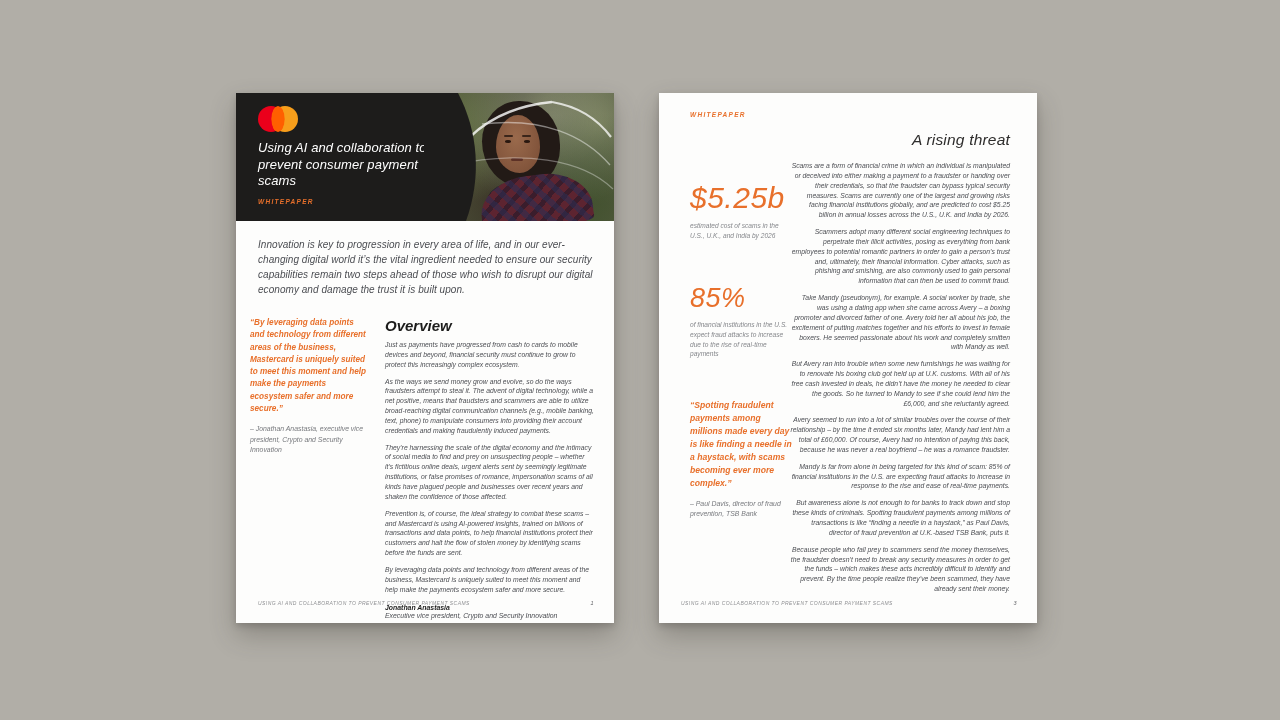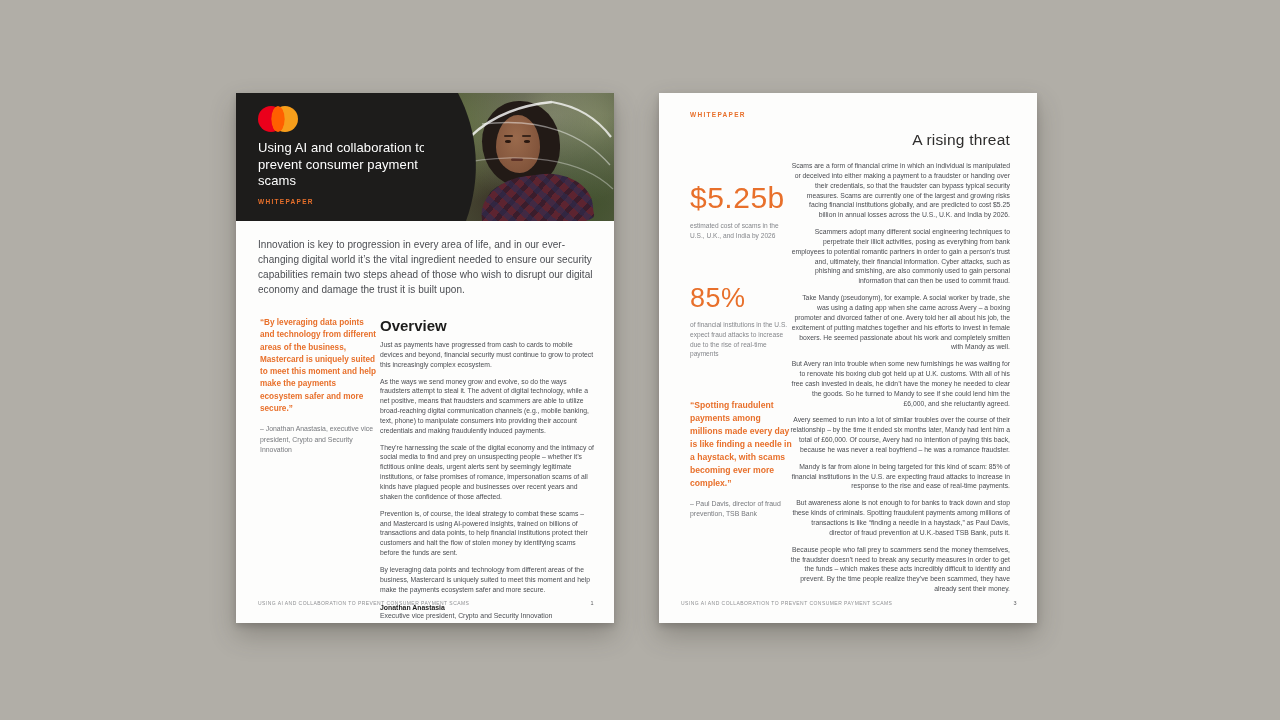--- a/index.html
+++ b/index.html
@@ -1,19 +1,19 @@
 <!DOCTYPE html>
 <html><head>
 <meta charset="utf-8">
 <style>
   * { margin:0; padding:0; box-sizing:border-box; }
   html,body { width:1280px; height:720px; overflow:hidden; }
   body { font-family:"Liberation Sans", sans-serif; background:#b1aea7; position:relative; }
 
-  .canvas { position:absolute; inset:0; background:#b1aea7; }
+  .canvas { position:absolute; inset:0; background:#b1aea7;font-style:italic; }
 
   .sheet {
     position:absolute; top:93px; width:378px; height:530px; background:#fdfdfc;
     box-shadow:0 12px 24px rgba(55,52,48,.30), 0 3px 6px rgba(55,52,48,.22);
   }
   .sheet.left  { left:236px; }
   .sheet.right { left:659px; }
 
   
   .cover { position:relative; width:100%; height:128px; background:#1d1c1b; overflow:hidden; }
@@ -56,21 +56,21 @@
     background:
       repeating-linear-gradient(48deg, rgba(42,46,84,.55) 0 6px, rgba(0,0,0,0) 6px 13px),
       repeating-linear-gradient(-42deg, rgba(24,22,40,.5) 0 5px, rgba(0,0,0,0) 5px 12px),
       #5d2430; }
   .umbrella { position:absolute; inset:0; }
   .cover-curve { position:absolute; left:0; top:0; height:128px; width:70px; }
 
   
   .intro { margin:16px 20px 0 22px; width:338px; font-size:10px; line-height:1.5;
     color:#4b4d52; letter-spacing:.05px; }
-  .columns { display:flex; margin:20px 20px 0 24px; }
+  .columns { display:flex; margin:20px 20px 0 14px; gap:15px; }
   .col-narrow { width:120px; flex:none; }
   .col-wide { flex:1; }
   .pullquote { color:#e8702b; font-size:8.2px; line-height:1.5; font-weight:600; }
   .attribution { margin-top:9px; color:#77797d; font-size:6.9px; line-height:1.5; }
   .section-h { font-size:15px; font-weight:700; color:#1c1c1b; margin-bottom:6px; }
   .body-p { font-size:6.8px; line-height:1.45; color:#4b4d52; margin-bottom:7px; }
   .sig-name { font-size:6.9px; font-weight:700; color:#1c1c1b; margin-top:10px; }
   .sig-title { font-size:6.9px; color:#4b4d52; margin-top:1px; }
   .pagefooter { position:absolute; left:22px; right:20px; bottom:17px; display:flex;
     justify-content:space-between; align-items:center; color:#8f9093; font-size:5px;

